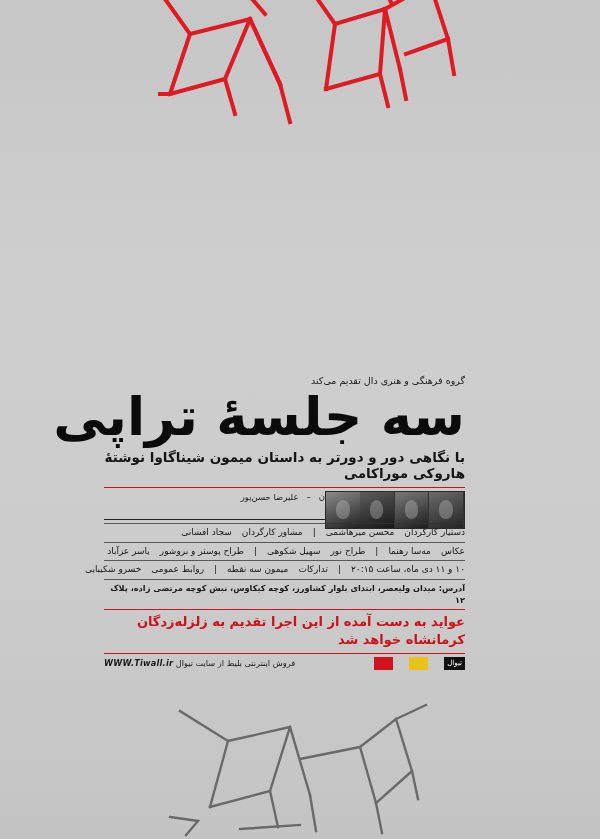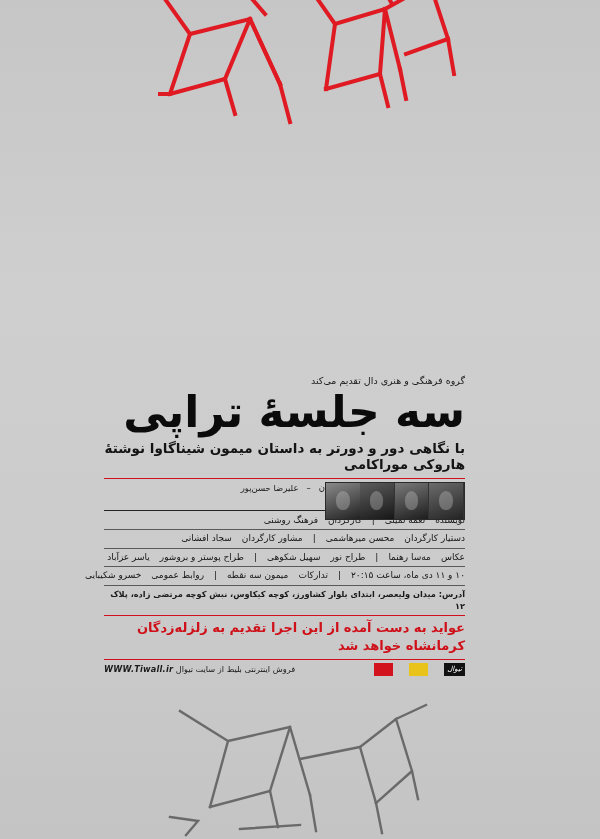--- a/index.html
+++ b/index.html
@@ -56,21 +56,21 @@
     line-height: 1.2;
   }
   .kicker {
     font-size: 16px;
     font-weight: bold;
     color: #111;
     line-height: 1.1;
     margin-bottom: 1px;
   }
   .title {
-    font-size: 44px;
+    font-size: 53px;
     font-weight: bold;
     color: #0b0b0b;
     line-height: 1.05;
     letter-spacing: -1px;
     margin: 0 0 4px 0;
     white-space: nowrap;
   }
   .subtitle {
     font-size: 13.5px;
     font-weight: bold;
@@ -180,21 +180,20 @@
   .ticket-text .url {
     font-weight: bold;
     letter-spacing: 0.2px;
     font-style: italic;
   }
   .logos {
     display: flex;
     flex-direction: row;
     gap: 16px;
     align-items: center;
-    font-style: italic;
   }
   .logo-box {
     height: 13px;
     min-width: 13px;
     background: #111;
     color: #fff;
     font-size: 7px;
     display: flex;
     align-items: center;
     justify-content: center;
@@ -259,27 +258,20 @@
         <span class="seg">علیرضا حسن‌پور</span>
       </div>
       <div class="credit-row">
         <span class="seg">خواننده و آهنگساز: علیرضا ظریف</span>
       </div>
     </div>
 
     <div class="blackline"></div>
 
     <div class="credits-wrap">
-      <div class="two-col">
-        <span class="c">نویسنده</span>
-        <span class="c">نغمه ثمینی</span>
-        <span class="c">|</span>
-        <span class="c">کارگردان</span>
-        <span class="c">فرهنگ روشنی</span>
-      </div>
       <div class="line-thin"></div>
       <div class="two-col">
         <span class="c">دستیار کارگردان</span>
         <span class="c">محسن میرهاشمی</span>
         <span class="c">|</span>
         <span class="c">مشاور کارگردان</span>
         <span class="c">سجاد افشانی</span>
       </div>
       <div class="line-thin"></div>
       <div class="two-col">

